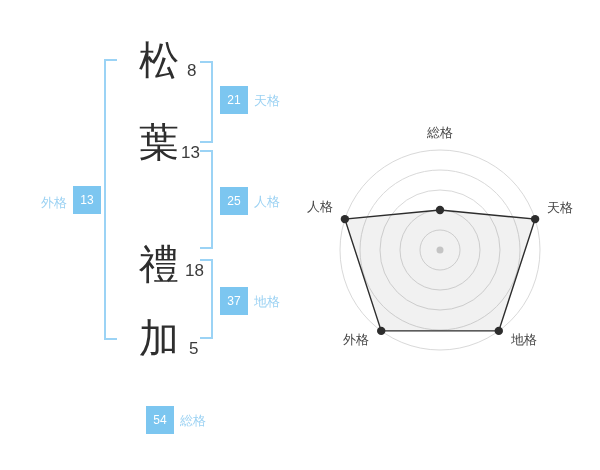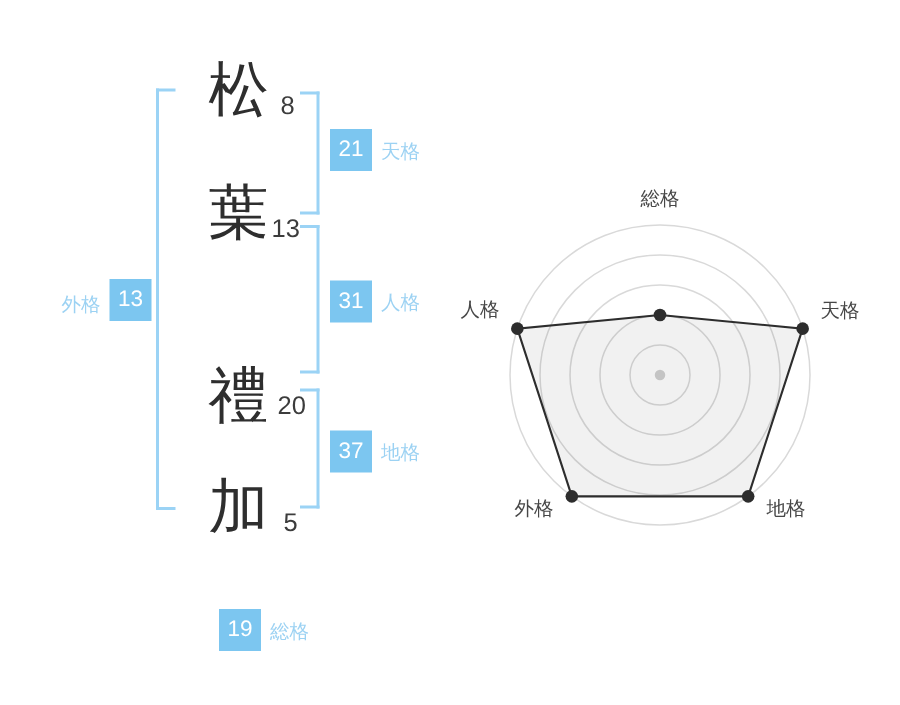--- a/index.html
+++ b/index.html
@@ -5,21 +5,21 @@
   html,body{margin:0;padding:0;background:#fff;}
   body{width:600px;height:470px;position:relative;overflow:hidden;
        font-family:"Liberation Sans","DejaVu Sans",sans-serif;}
   .stage{position:absolute;left:0;top:0;width:600px;height:470px;background:#ffffff;}
 
   
   .kanji{position:absolute;left:139px;width:44px;font-size:40px;line-height:1;
          color:#2e2e2e;letter-spacing:0;}
   .strokes{position:absolute;font-size:17px;line-height:1;color:#3c3c3c;}
   .badge{position:absolute;width:28px;height:28px;background:#7cc6f0;color:#ffffff;
-         font-size:15px;line-height:28px;text-align:center;}
+         font-size:12px;line-height:28px;text-align:center;}
   .kaku-label{position:absolute;font-size:13px;line-height:1;color:#9cd2f3;}
   .bracket{position:absolute;width:13px;box-sizing:border-box;
            border:2px solid #9bd3f5;}
   .bracket.open-right{border-right:none;}
   .bracket.open-left{border-left:none;}
 
   
   .radar-wrap{position:absolute;left:290px;top:100px;width:300px;height:300px;}
 </style>
 </head>
@@ -27,41 +27,41 @@
 
 <div class="stage">
 
   <div class="kanji" style="top:40px">松</div>
   <div class="kanji" style="top:122px">葉</div>
   <div class="kanji" style="top:244px">禮</div>
   <div class="kanji" style="top:318px">加</div>
 
   <div class="strokes" style="left:187px;top:62px">8</div>
   <div class="strokes" style="left:181px;top:144px">13</div>
-  <div class="strokes" style="left:185px;top:262px">20</div>
+  <div class="strokes" style="left:185px;top:262px">18</div>
   <div class="strokes" style="left:189px;top:340px">5</div>
 
   <div class="bracket open-right" style="left:104px;top:59px;height:281px"></div>
   <div class="bracket open-left" style="left:200px;top:61px;height:82px"></div>
   <div class="bracket open-left" style="left:200px;top:150px;height:99px"></div>
   <div class="bracket open-left" style="left:200px;top:259px;height:80px"></div>
 
   <div class="badge" style="left:220px;top:86px">21</div>
   <div class="kaku-label" style="left:254px;top:94px">天格</div>
 
-  <div class="badge" style="left:220px;top:187px">31</div>
+  <div class="badge" style="left:220px;top:187px">25</div>
   <div class="kaku-label" style="left:254px;top:195px">人格</div>
 
   <div class="badge" style="left:220px;top:287px">37</div>
   <div class="kaku-label" style="left:254px;top:295px">地格</div>
 
   <div class="badge" style="left:73px;top:186px">13</div>
   <div class="kaku-label" style="left:41px;top:196px">外格</div>
 
-  <div class="badge" style="left:146px;top:406px">19</div>
+  <div class="badge" style="left:146px;top:406px">54</div>
   <div class="kaku-label" style="left:180px;top:414px">総格</div>
 
   <div class="radar-wrap">
     <svg width="300" height="300" viewBox="0 0 300 300" xmlns="http://www.w3.org/2000/svg">
         <circle cx="150" cy="150" r="20" fill="none" stroke="#d9d9d9" stroke-width="1"></circle>
         <circle cx="150" cy="150" r="40" fill="none" stroke="#d9d9d9" stroke-width="1"></circle>
         <circle cx="150" cy="150" r="60" fill="none" stroke="#d9d9d9" stroke-width="1"></circle>
         <circle cx="150" cy="150" r="80" fill="none" stroke="#d9d9d9" stroke-width="1"></circle>
         <circle cx="150" cy="150" r="100" fill="none" stroke="#d9d9d9" stroke-width="1"></circle>
         <polygon points="150,110 245.10565162951536,119.09830056250526 208.7785252292473,230.90169943749476 91.22147477075268,230.90169943749473 54.89434837048465,119.09830056250524" fill="rgba(0,0,0,0.055)" stroke="#2d2d2d" stroke-width="1.4"></polygon>

